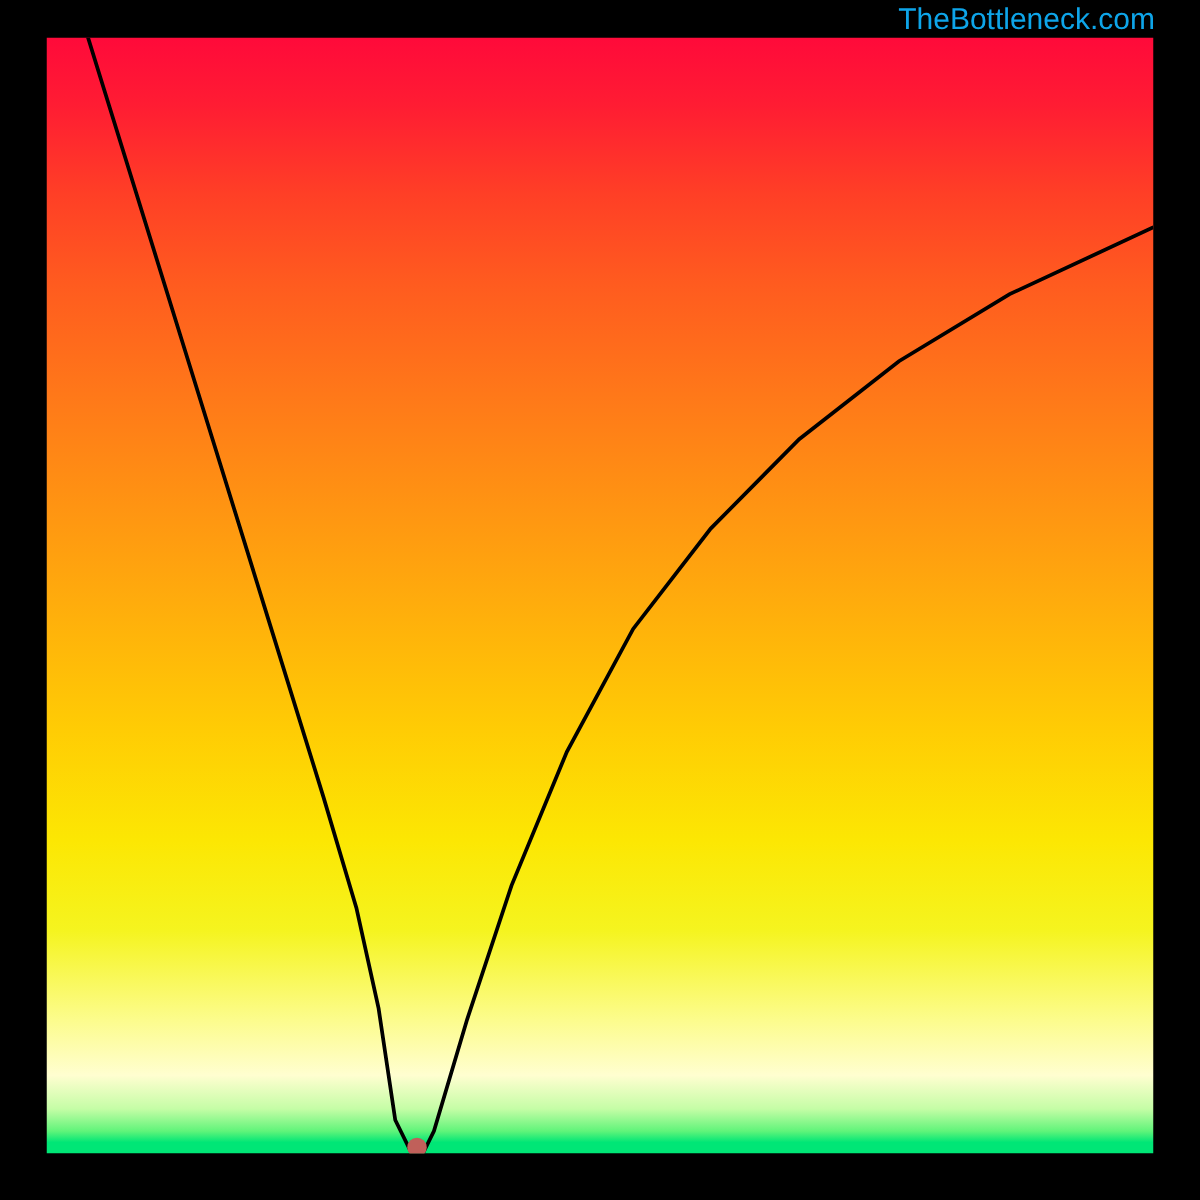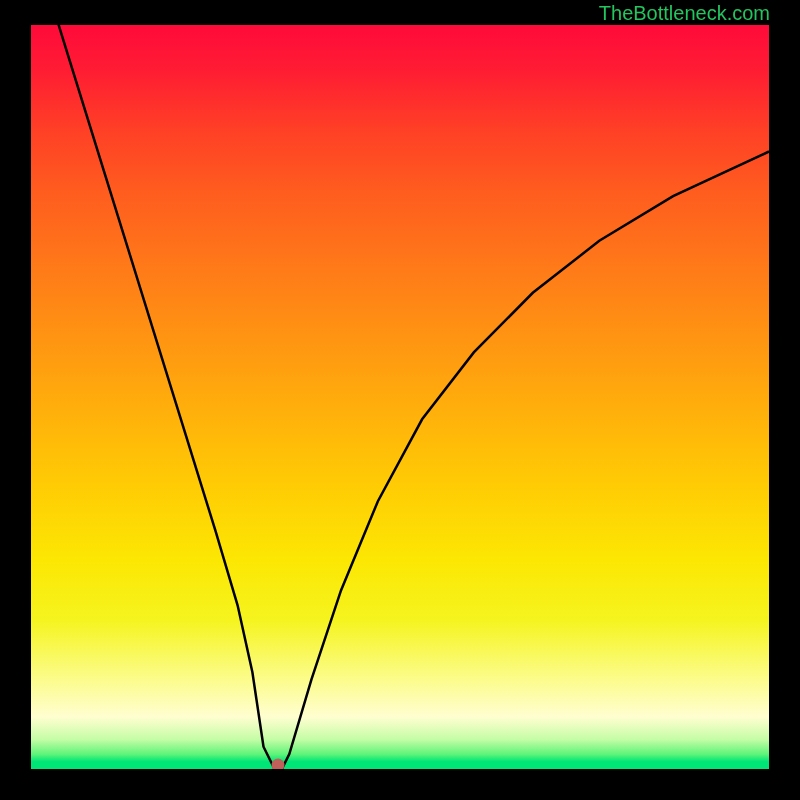--- a/index.html
+++ b/index.html
@@ -8,21 +8,21 @@
     width: 800px;
     height: 800px;
     background: #000;
     position: relative;
     font-family: Arial, sans-serif;
   }
   .watermark {
     position: absolute;
     top: 2px;
     right: 30px;
-    color: #22c55e;
+    color: #0ea5e9;
     font-size: 20px;
     z-index: 10;
   }
   .plot-area {
     position: absolute;
     left: 31px;
     top: 25px;
     width: 738px;
     height: 744px;
     overflow: hidden;

